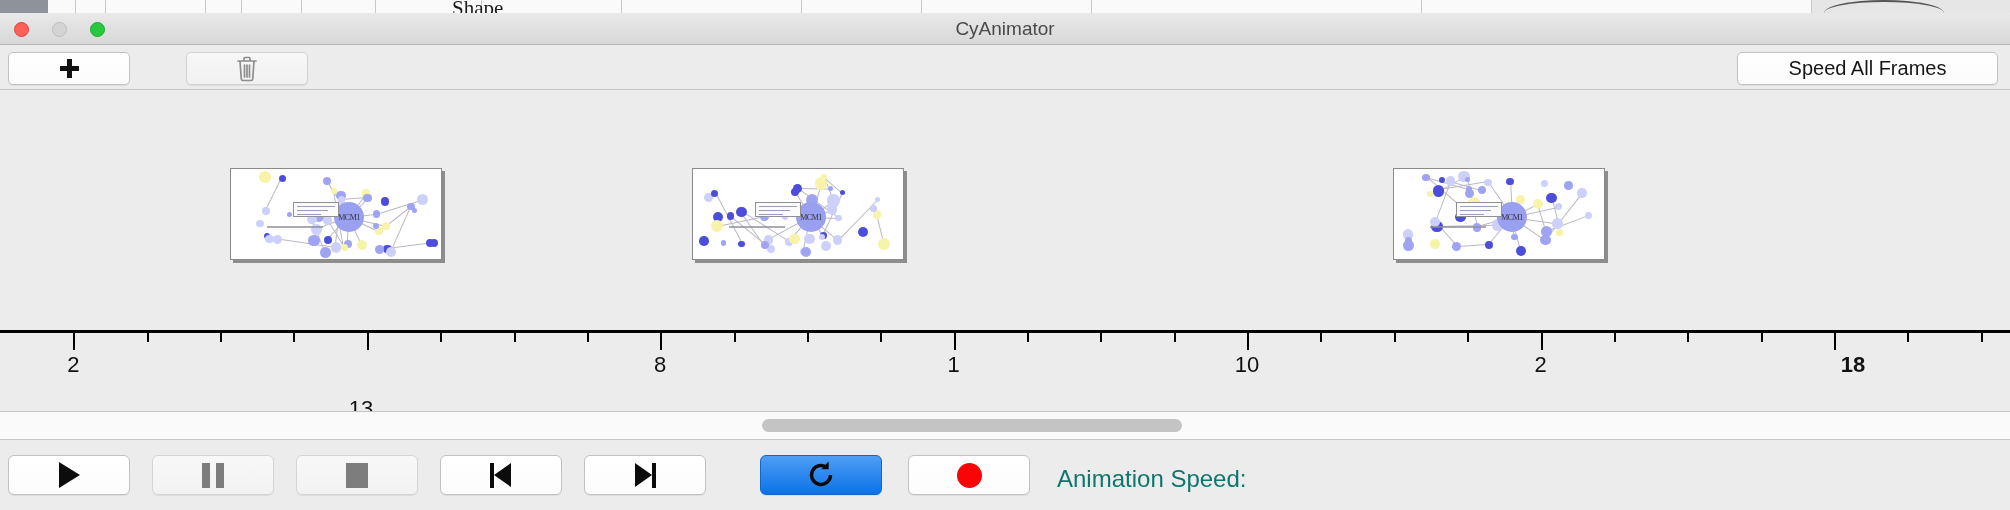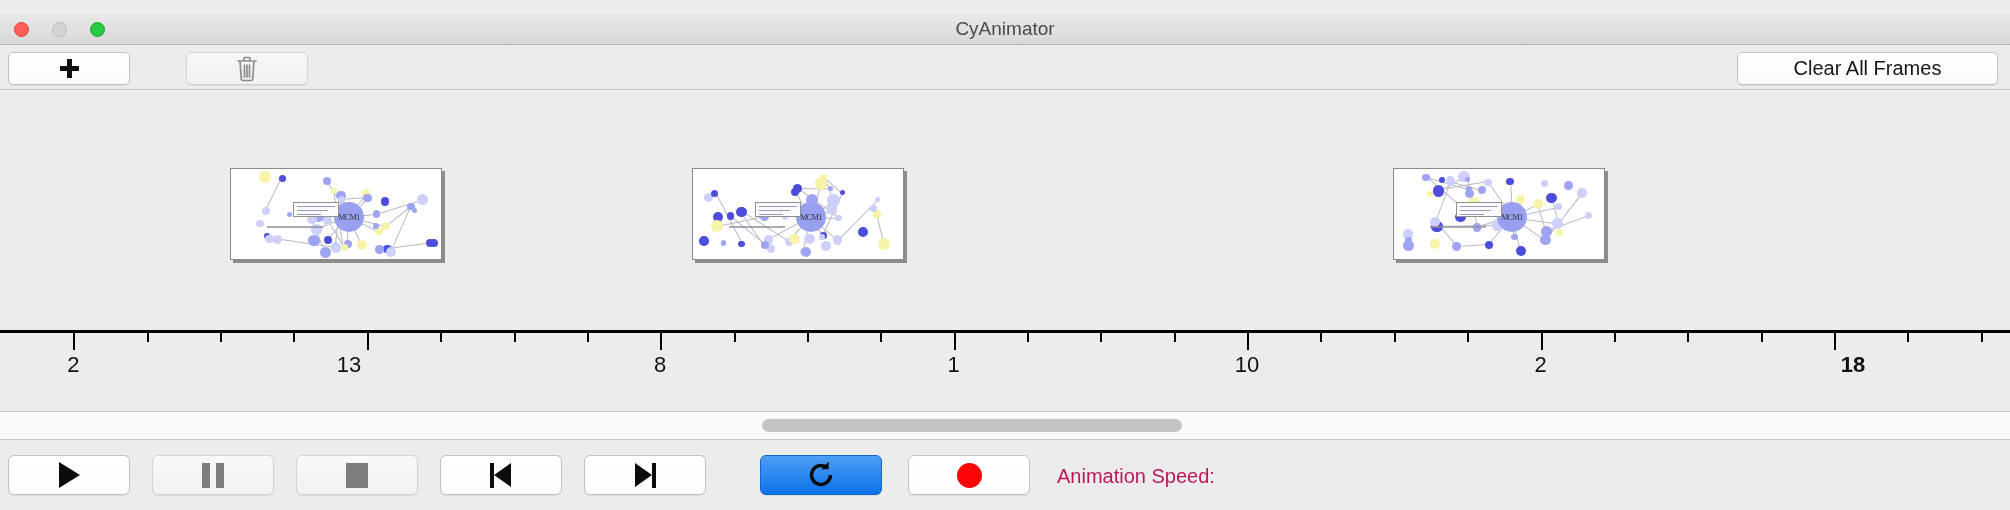--- a/index.html
+++ b/index.html
@@ -283,51 +283,70 @@
     width: 0; height: 0;
     border-left: 17px solid #0c0c0c;
     border-top: 12.5px solid transparent;
     border-bottom: 12.5px solid transparent;
   }
   .g-rec { width: 25px; height: 25px; border-radius: 50%; background: #fa0505; }
 
   .speed-label {
     position: absolute;
     left: 1057px; top: 24px;
-    font-size: 20px;
-    color: #be185d;
+    font-size: 24px;
+    color: #0f766e;
     white-space: nowrap;
   }
 </style>
 </head>
 <body>
 
 <div id="app">
 
+  <div class="bg-strip">
+    <div class="bg-chunk bg-dark" style="left:0;width:48px;"></div>
+    <div class="bg-chunk" style="left:48px;width:28px;"></div>
+    <div class="bg-chunk" style="left:76px;width:30px;"></div>
+    <div class="bg-chunk" style="left:106px;width:100px;"></div>
+    <div class="bg-chunk" style="left:206px;width:36px;"></div>
+    <div class="bg-chunk" style="left:242px;width:60px;"></div>
+    <div class="bg-chunk" style="left:302px;width:74px;"></div>
+    <div class="bg-chunk" style="left:376px;width:106px;"></div>
+    <div class="bg-chunk" style="left:482px;width:140px;"></div>
+    <div class="bg-chunk" style="left:622px;width:180px;"></div>
+    <div class="bg-chunk" style="left:802px;width:120px;"></div>
+    <div class="bg-chunk" style="left:922px;width:170px;"></div>
+    <div class="bg-chunk" style="left:1092px;width:330px;"></div>
+    <div class="bg-chunk" style="left:1422px;width:390px;"></div>
+    <div class="bg-chunk bg-dark" style="left:1812px;width:198px;background:#e6e6e6;"></div>
+    <div class="bg-arcs" style="left:1824px;width:120px;"></div>
+    <div class="bg-word" style="left:452px;">Shape</div>
+  </div>
 
   <div class="titlebar">
     <div class="traffic tl-close"></div>
     <div class="traffic tl-min"></div>
     <div class="traffic tl-max"></div>
     <div class="win-title">CyAnimator</div>
   </div>
 
   <div class="toolbar">
     <div class="tbtn" id="btn-add">
       <span class="glyph-plus"></span>
     </div>
     <div class="tbtn disabled" id="btn-del">
       <svg width="24" height="27" viewBox="0 0 24 27">
         <path d="M3 6 h18 M9 6 V3.5 a1 1 0 0 1 1-1 h4 a1 1 0 0 1 1 1 V6
                  M5 6 l1.3 18 a1.6 1.6 0 0 0 1.6 1.5 h8.2 a1.6 1.6 0 0 0 1.6-1.5 L19 6
                  M9.5 10 v12 M12 10 v12 M14.5 10 v12" fill="none" stroke="#8d8d8d" stroke-width="1.7" stroke-linecap="round"></path>
       </svg>
     </div>
     <div class="tbtn" id="btn-clear">
-      <span>Clear All Frames</span>
+      <span>Speed All Frames</span>
     </div>
   </div>
 
   <div class="timeline">
 
     <div id="frames-host">
         <div class="frame" style="left: 230px; top: 78px;">
           <div class="frame-inner">
             <div class="edge" style="left: 118px; top: 48px; width: 37.8139px; transform: rotate(0.238122rad);"></div>
             <div class="edge" style="left: 118px; top: 48px; width: 33.5529px; transform: rotate(0.443299rad);"></div>
@@ -587,21 +606,21 @@
         <div class="tick major" style="left: 73.3577px;"></div>
         <div class="tick major" style="left: 366.788px;"></div>
         <div class="tick major" style="left: 660.219px;"></div>
         <div class="tick major" style="left: 953.65px;"></div>
         <div class="tick major" style="left: 1247.08px;"></div>
         <div class="tick major" style="left: 1540.51px;"></div>
         <div class="tick major" style="left: 1833.94px;"></div>
       </div>
     <div id="ticklabels-host">
         <div class="ticklabel" style="left: 73.3577px;">2</div>
-        <div class="ticklabel" style="left: 349px;">13</div>
+        <div class="ticklabel" style="left: 361px; margin-top: 44px;">13</div>
         <div class="ticklabel" style="left: 660.219px;">8</div>
         <div class="ticklabel" style="left: 953.65px;">1</div>
         <div class="ticklabel" style="left: 1247.08px;">10</div>
         <div class="ticklabel" style="left: 1540.51px;">2</div>
         <div class="ticklabel" style="left: 1853px; font-weight: bold;">18</div>
       </div>
 
   </div>
 
   <div class="scrollarea">

